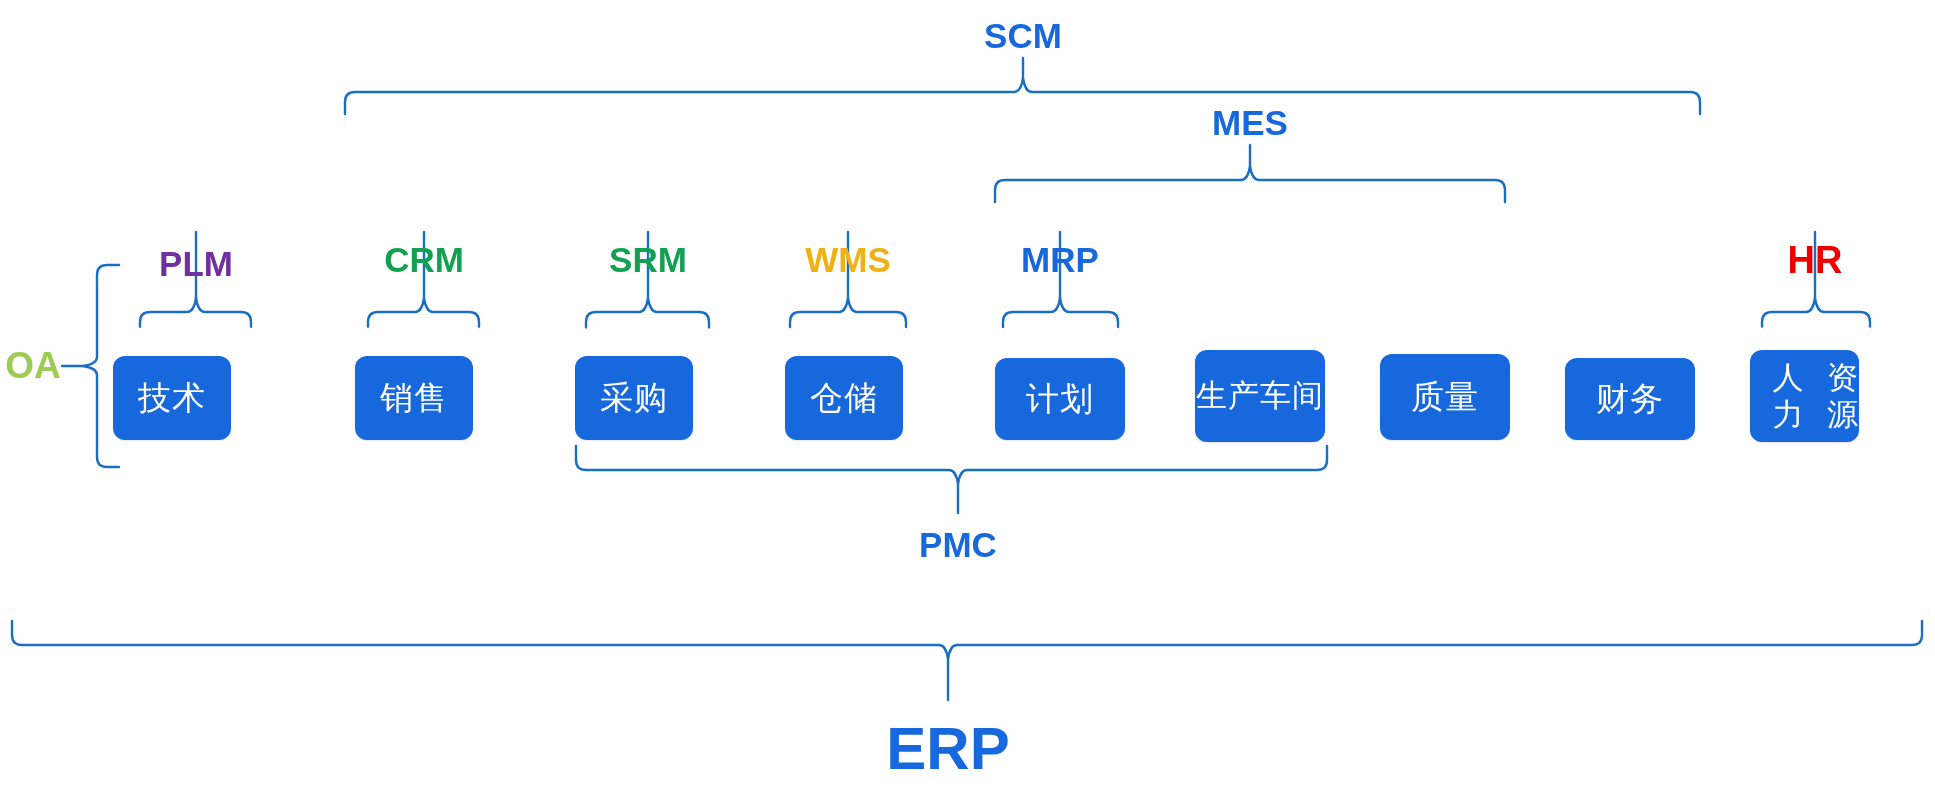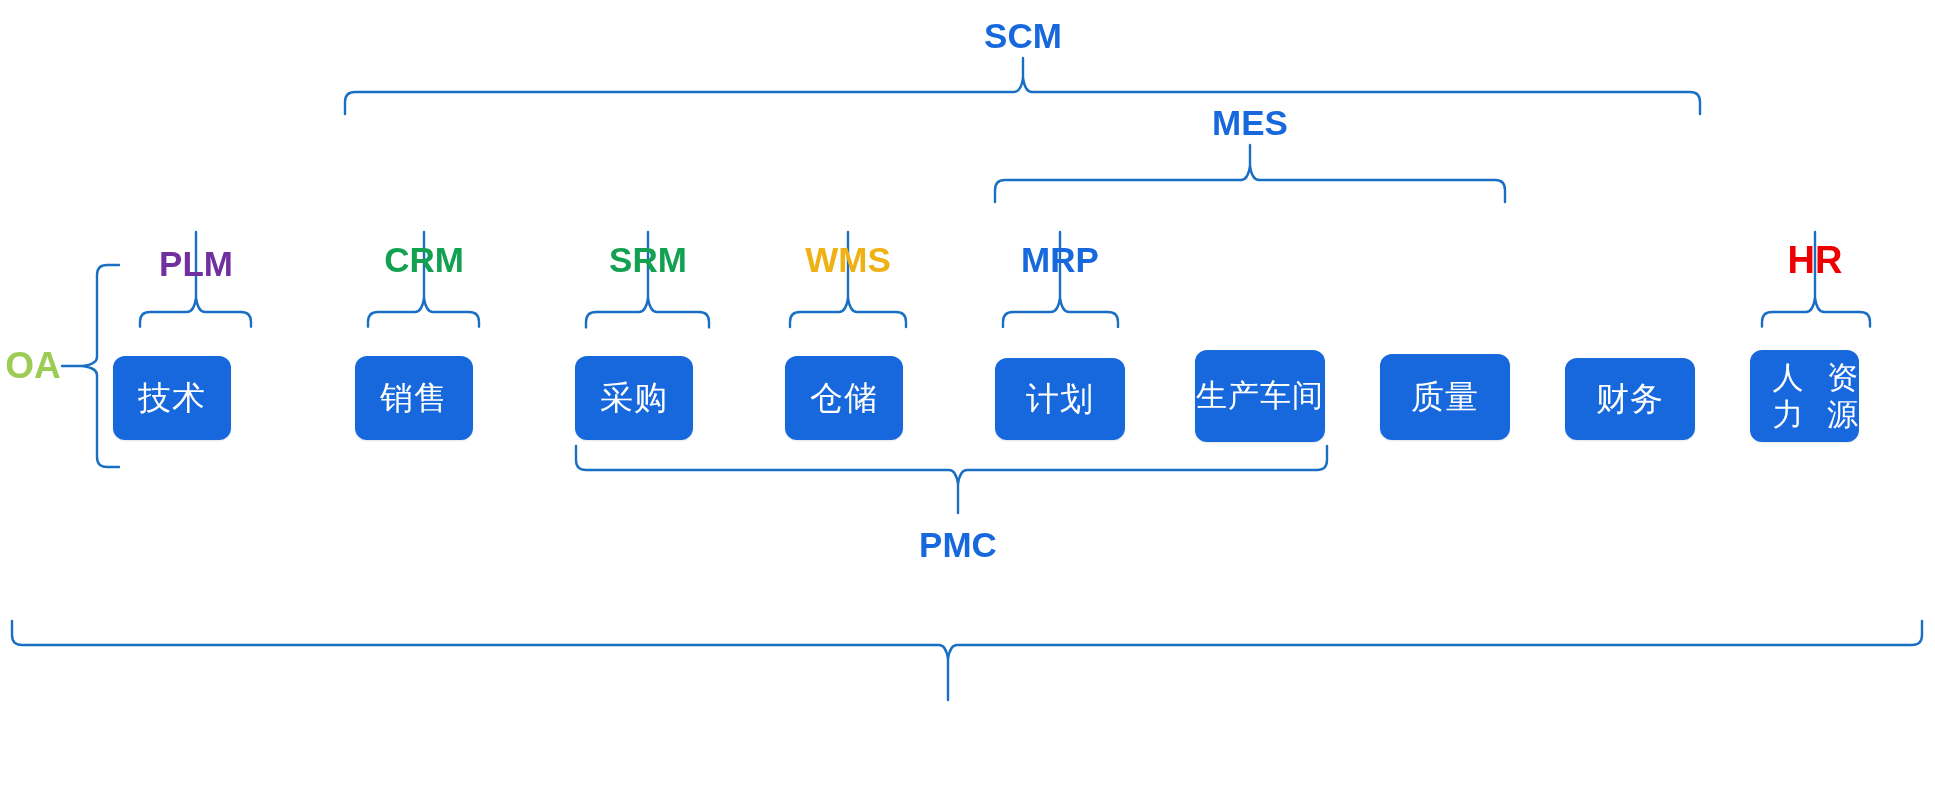--- a/index.html
+++ b/index.html
@@ -129,14 +129,15 @@
   <div class="grp-label lbl-plm" style="left: 196px; top: 264px; color: rgb(112, 48, 160);">PLM</div>
   <div class="grp-label lbl-crm" style="left: 424px; top: 260px; color: rgb(18, 161, 80);">CRM</div>
   <div class="grp-label lbl-srm" style="left: 648px; top: 260px; color: rgb(18, 161, 80);">SRM</div>
   <div class="grp-label lbl-wms" style="left: 848px; top: 260px; color: rgb(239, 177, 19);">WMS</div>
   <div class="grp-label lbl-mrp" style="left: 1060px; top: 260px; color: rgb(22, 104, 220);">MRP</div>
   <div class="grp-label lbl-hr" style="left: 1815px; top: 260px; color: rgb(238, 0, 0);">HR</div>
   <div class="grp-label lbl-oa" style="left: 33px; top: 366px; color: rgb(156, 204, 84);">OA</div>
   <div class="grp-label lbl-scm" style="left: 1023px; top: 36px; color: rgb(22, 104, 220);">SCM</div>
   <div class="grp-label lbl-mes" style="left: 1250px; top: 123px; color: rgb(22, 104, 220);">MES</div>
   <div class="grp-label lbl-pmc" style="left: 958px; top: 545px; color: rgb(22, 104, 220);">PMC</div>
+  <div class="grp-label lbl-erp" style="left: 948px; top: 748px; color: rgb(22, 104, 220);">ERP</div>
 
 </div>
 
 </body></html>

